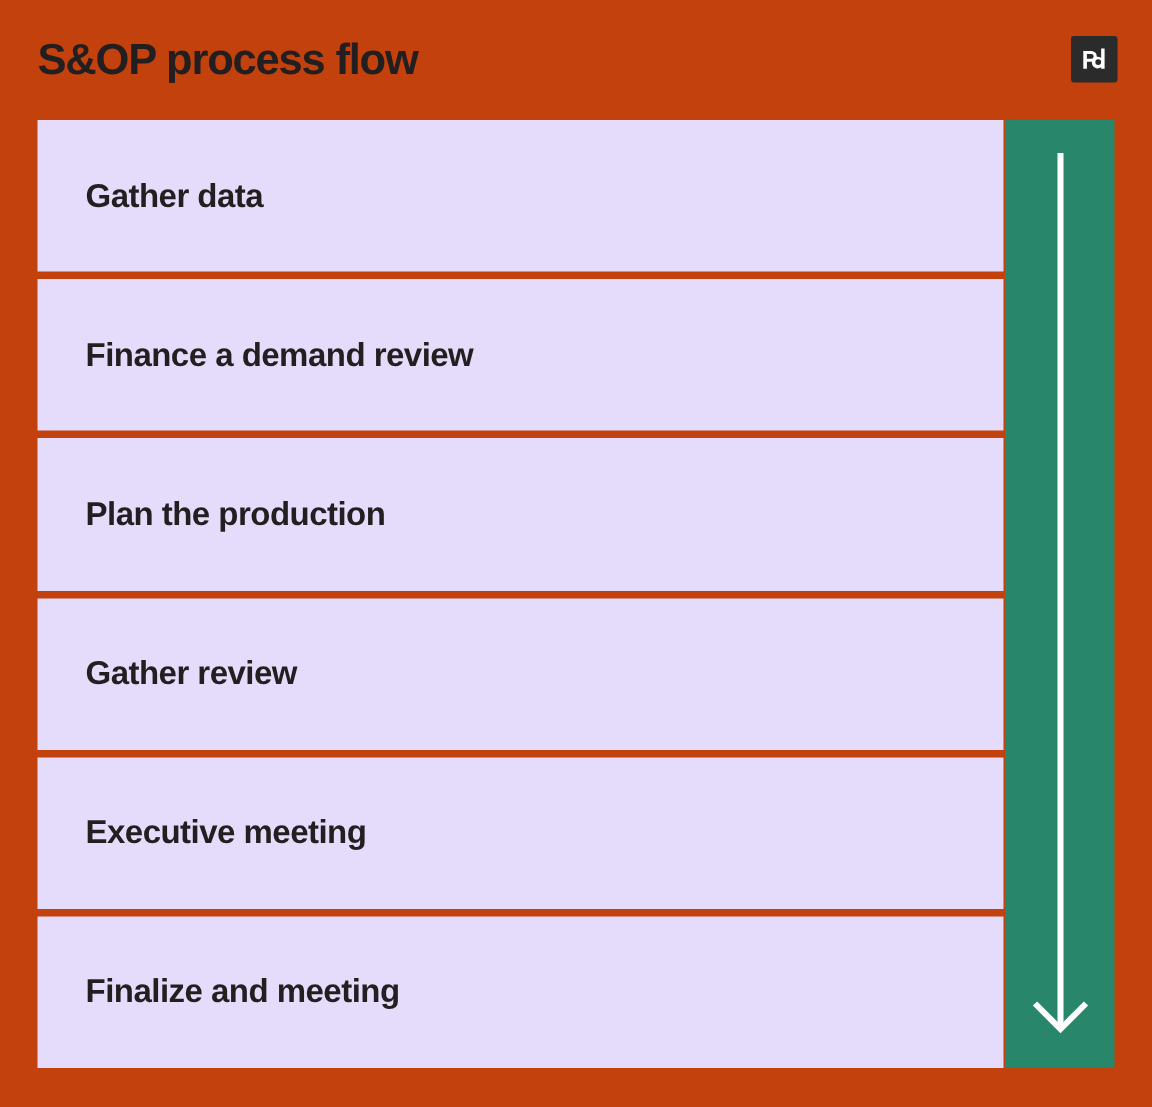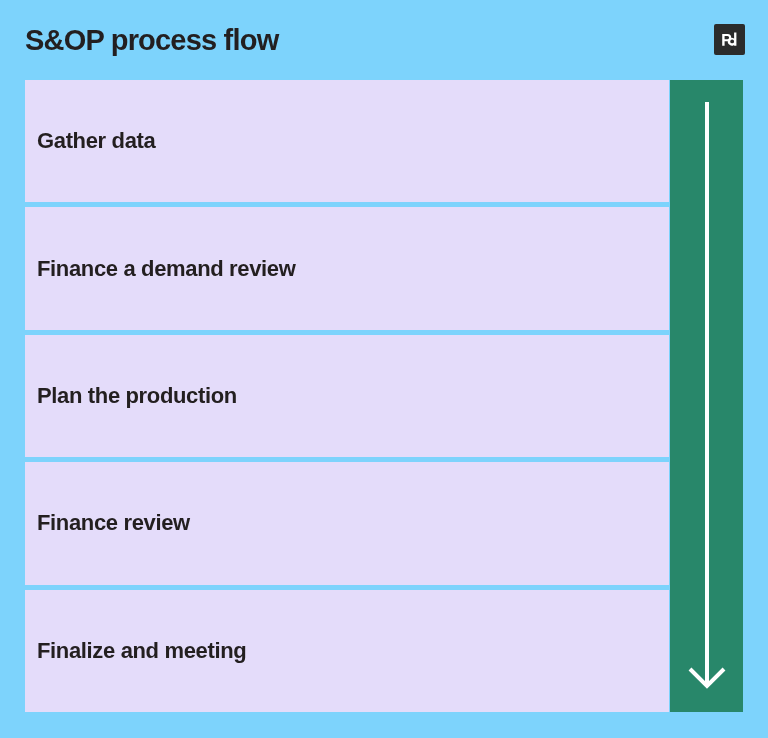--- a/index.html
+++ b/index.html
@@ -7,21 +7,21 @@
     width: 768px;
     height: 738px;
     background: #ffffff;
     font-family: "Liberation Sans", sans-serif;
     overflow: hidden;
   }
   #canvas {
     position: relative;
     width: 768px;
     height: 738px;
-    background: #7dd3fc;
+    background: #c2410c;
   }
 
   
   #header {
     position: absolute;
     left: 0; top: 0;
     width: 768px; height: 80px;
   }
   #page-title {
     position: absolute;
@@ -54,21 +54,21 @@
     height: 632px;
     display: flex;
     flex-direction: column;
     gap: 5px;
   }
   .flow-step {
     flex: 1 1 0;
     background: #e4dcfa;
     display: flex;
     align-items: center;
-    padding-left: 12px;
+    padding-left: 32px;
   }
   .flow-step-label {
     font-size: 22px;
     font-weight: bold;
     letter-spacing: -0.35px;
     color: #231f20;
     white-space: nowrap;
   }
 
   
@@ -107,21 +107,24 @@
     <div class="flow-step">
       <span class="flow-step-label">Gather data</span>
     </div>
     <div class="flow-step">
       <span class="flow-step-label">Finance a demand review</span>
     </div>
     <div class="flow-step">
       <span class="flow-step-label">Plan the production</span>
     </div>
     <div class="flow-step">
-      <span class="flow-step-label">Finance review</span>
+      <span class="flow-step-label">Gather review</span>
+    </div>
+    <div class="flow-step">
+      <span class="flow-step-label">Executive meeting</span>
     </div>
     <div class="flow-step">
       <span class="flow-step-label">Finalize and meeting</span>
     </div>
   </div>
 
   <div id="arrow-rail">
     <svg width="73" height="632" viewBox="0 0 73 632">
       <line x1="37" y1="22" x2="37" y2="604" stroke="#ffffff" stroke-width="4"></line>
       <polyline points="20,589 37,606 54,589" fill="none" stroke="#ffffff" stroke-width="4" stroke-linecap="butt" stroke-linejoin="miter"></polyline>

